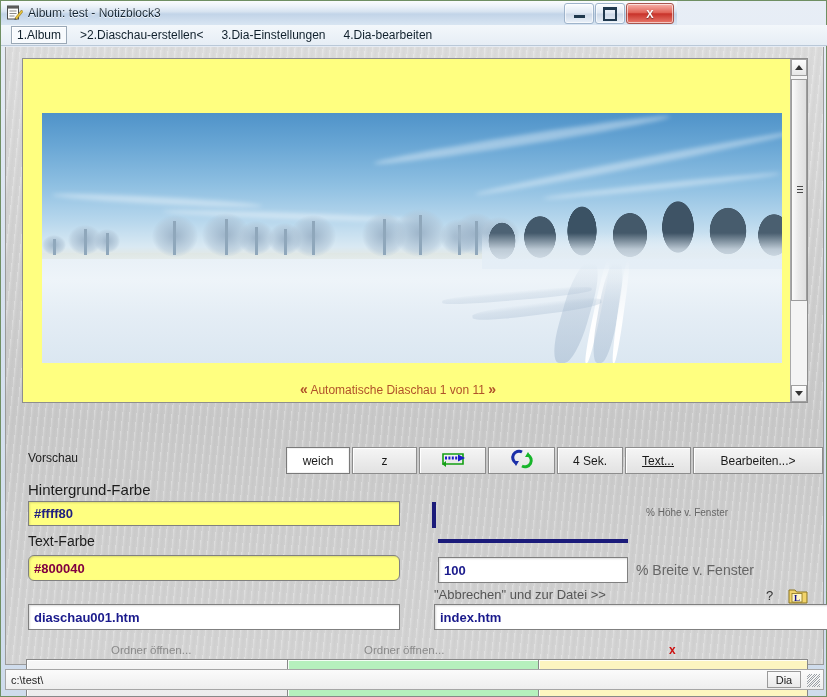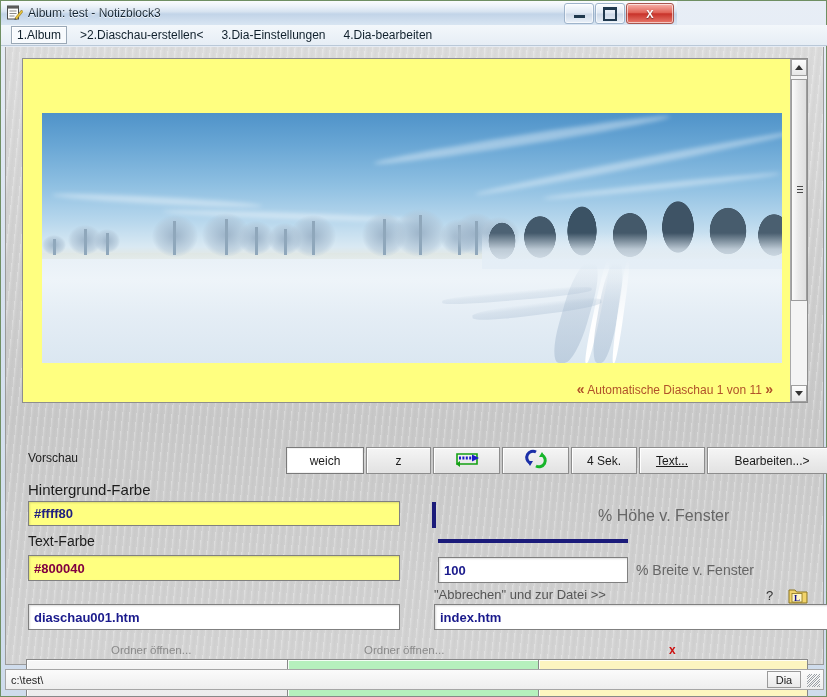--- a/index.html
+++ b/index.html
@@ -176,21 +176,21 @@
     border-radius: 40%;
   }
   .track-hi {
     position:absolute;
     background: linear-gradient(180deg, rgba(255,255,255,0) 0%, rgba(255,255,255,.95) 60%, #ffffff 100%);
     border-radius: 40%;
   }
 
   #preview-caption {
     position: absolute; left: 0; right: 17px; bottom: 5px;
-    text-align: right;
+    text-align: center;
     font-size: 12px;
     color: #b0522a;
     font-family: "Liberation Sans", sans-serif;
   }
   #preview-caption .chev { font-size: 14px; font-weight: bold; }
 
   
   #vscroll {
     position:absolute; right:0; top:0; width:17px; height:100%;
     background:#f0f0f0;
@@ -261,21 +261,21 @@
     border: 1px solid #808080;
     box-sizing: border-box;
     display: flex; align-items: center;
     padding-left: 5px;
     font-size: 13px;
     font-weight: bold;
     box-shadow: inset 1px 1px 2px rgba(0,0,0,.14);
   }
   .ffield.yellow { background: #ffff80; color: #202080; }
   .ffield.white  { background: #ffffff; color: #1a1a8c; }
-  .ffield.magenta{ background: #ffff80; color: #800040; }
+  .ffield.magenta{ background: #ffff80; color: #800040; border-radius: 6px; }
 
   .navybar-v {
     position:absolute; width:4px; background:#1b1b7a;
   }
   .navybar-h {
     position:absolute; height:4px; background:#1b1b7a;
   }
 
   .subcap {
     position:absolute; font-size:11.5px; color:#8a8a8a;
@@ -445,21 +445,21 @@
           </div>
         <div class="sb-btn down">
             <i class="sb-arrow down"></i>
           </div>
       </div>
     </div>
 
     <div id="vorschau-label">Vorschau</div>
 
     <div id="toolbar">
-      <div class="tbtn sel" style="width:78px;text-align:center;">weich</div>
+      <div class="tbtn sel" style="width:64px;text-align:center;">weich</div>
       <div class="tbtn" style="width:65px;">z</div>
 
       <div class="tbtn" style="width:67px;">
         <span>
           <svg width="30" height="20" viewBox="0 0 30 20">
             <path d="M5 5 H25 V15 H5 Z" fill="none" stroke="#13a013" stroke-width="1.6"></path>
             <path d="M7 9 H21" stroke="#1b1bc8" stroke-width="3.2" stroke-dasharray="2 1.4"></path>
             <polygon points="20,5.5 27,9 20,12.5" fill="#1b1bc8"></polygon>
             <polygon points="5,12 9,15 5,18" fill="#13a013" transform="rotate(180 6.5 15)"></polygon>
           </svg>
@@ -486,21 +486,21 @@
     <div class="ffield yellow" style="left:22px; top:454px; width:372px; height:25px;">#ffff80</div>
 
     <div class="flabel" style="left:22px; top:486px; font-size:14px; color:#1c1c1c;">Text-Farbe</div>
     <div class="ffield magenta" style="left:22px; top:508px; width:372px; height:26px;">#800040</div>
 
     <div class="ffield white" style="left:22px; top:557px; width:372px; height:26px;">diaschau001.htm</div>
 
     <div class="subcap" style="left:105px; top:597px;">Ordner öffnen...</div>
 
     <div class="navybar-v" style="left:426px; top:455px; height:26px;"></div>
-    <div class="flabel dim" style="left:592px; top:460px; font-size:16px; color:#666;">% Höhe v. Fenster</div>
+    <div class="flabel dim" style="left:640px; top:460px; font-size:10px; color:#666;">% Höhe v. Fenster</div>
 
     <div class="navybar-h" style="left:432px; top:492px; width:190px;"></div>
 
     <div class="ffield white" style="left:432px; top:510px; width:190px; height:26px;">100</div>
     <div class="flabel dim" style="left:630px; top:515px; font-size:14px; color:#666;">% Breite v. Fenster</div>
 
     <div class="flabel dim" style="left:428px; top:540px; font-size:13px; color:#555;">"Abbrechen" und zur Datei  &gt;&gt;</div>
 
     <div class="qmark" style="left:760px; top:541px;">?</div>
 

